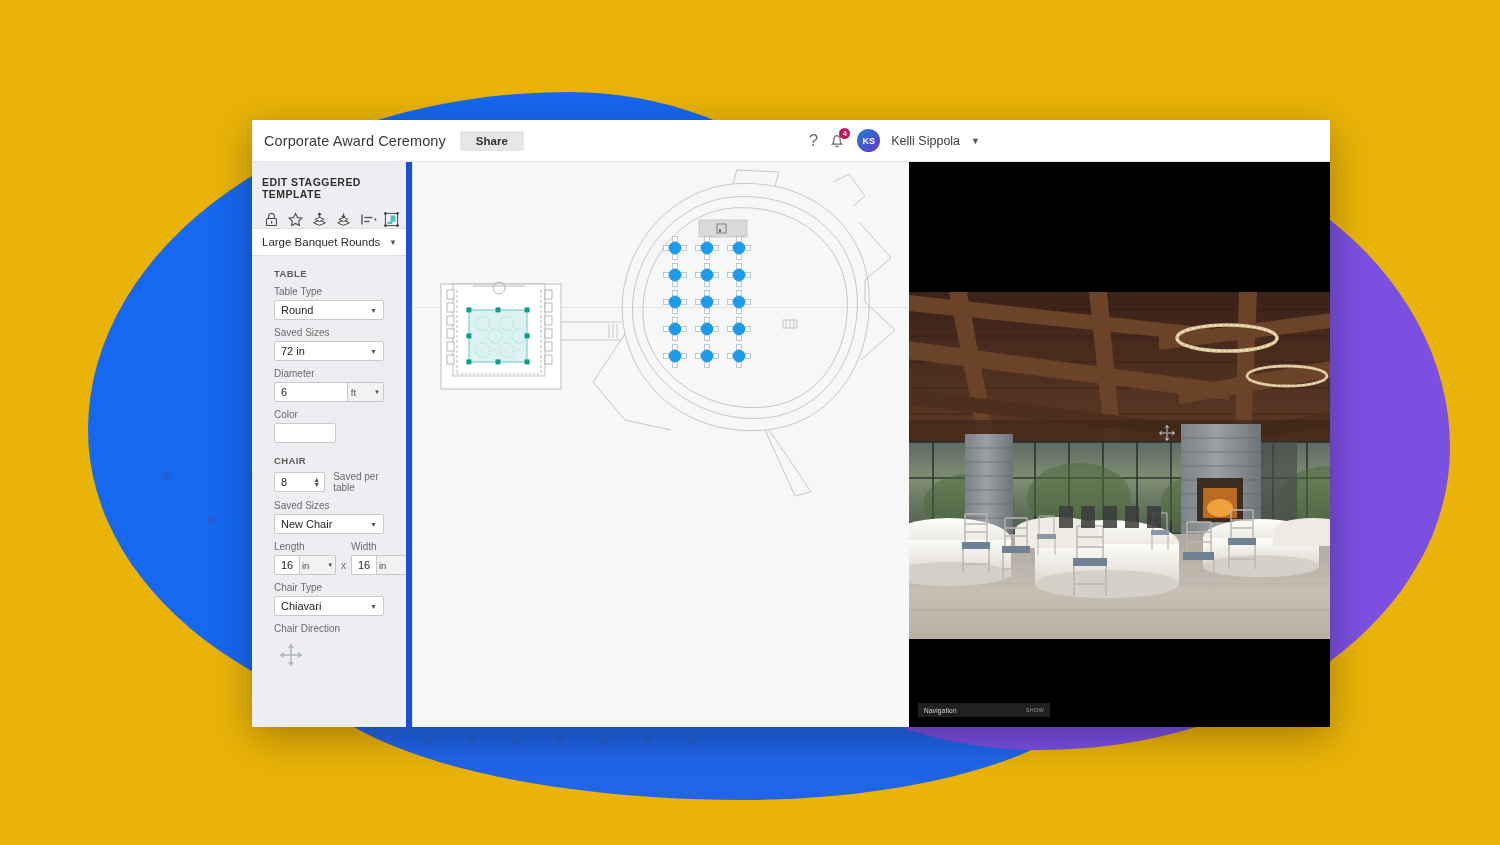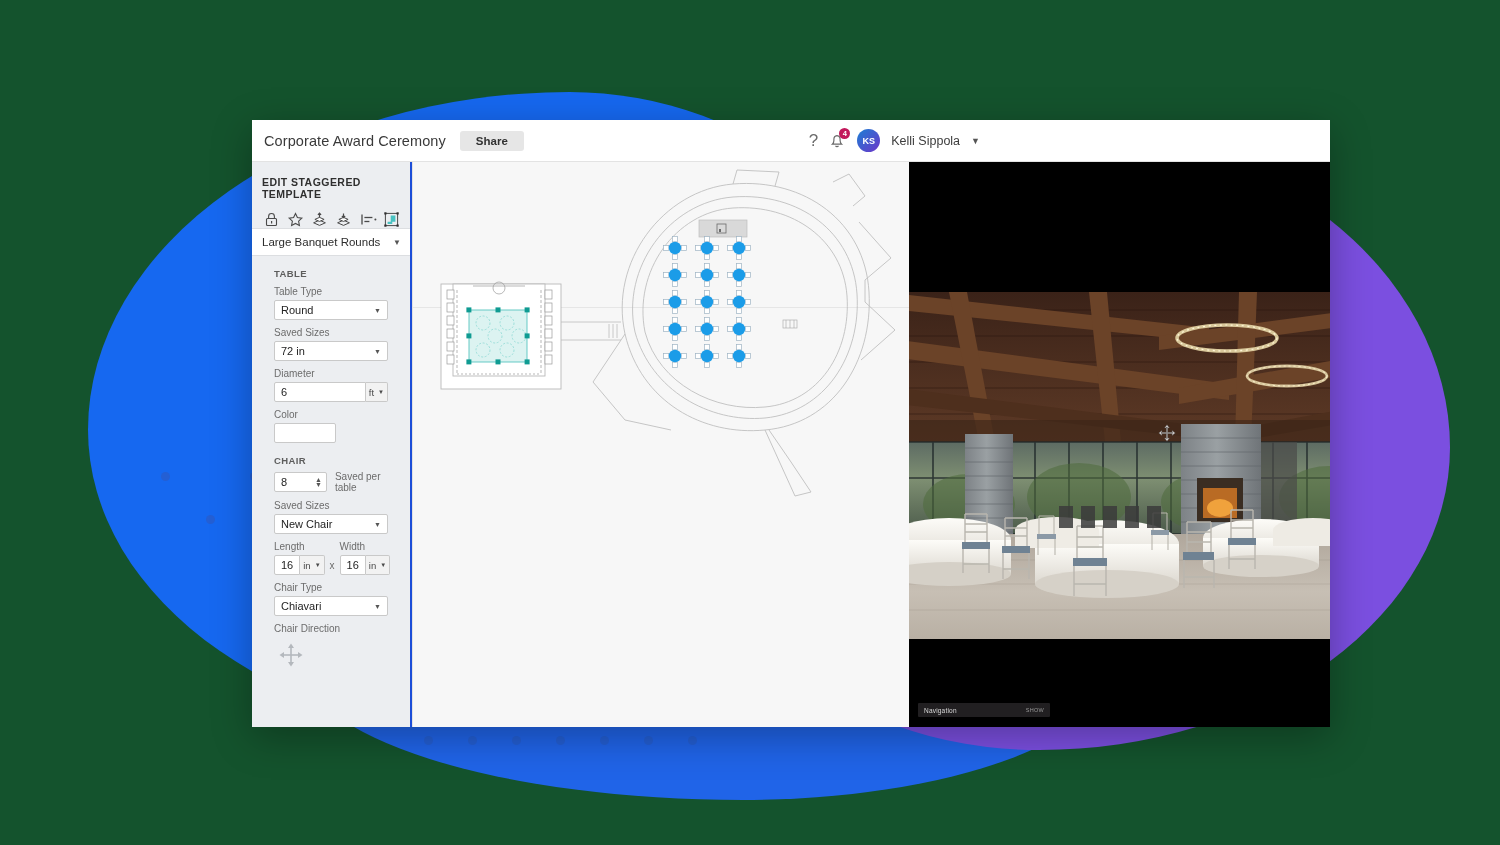--- a/index.html
+++ b/index.html
@@ -1,21 +1,21 @@
 <!DOCTYPE html>
 <html><head>
 <meta charset="utf-8">
 <style>
   * { box-sizing: border-box; margin: 0; padding: 0; }
   html, body {
     width: 1500px; height: 845px;
     background: #000; overflow: hidden;
     font-family: "Liberation Sans", sans-serif;
   }
-  #stage { position: relative; width: 1500px; height: 845px; background: #14532d; }
+  #stage { position: relative; width: 1500px; height: 845px; background: #eab308; }
 
   
   .blob { position: absolute; }
   #blob-blue {
     left: 88px; top: 92px; width: 830px; height: 650px;
     background: #1668F0;
     border-radius: 58% 42% 46% 54% / 52% 48% 52% 48%;
   }
   #blob-purple {
     left: 660px; top: 120px; width: 790px; height: 630px;
@@ -87,21 +87,21 @@
     align-items: flex-end; justify-content: center; padding-bottom: 1px;
     background: #fbfbfb;
   }
 
   
   #app-body { flex: 1; display: flex; min-height: 0; position: relative; }
 
   
   #sidebar {
     width: 160px; flex: 0 0 160px; background: #eceef1;
-    border-right: 2px solid #1d4ed8; overflow: hidden;
+    border-right: 6px solid #1d4ed8; overflow: hidden;
     display: flex; flex-direction: column;
   }
   #panel-title {
     font-size: 10.5px; font-weight: bold; color: #2f2f2f;
     letter-spacing: .45px; padding: 14px 0 0 10px;
   }
   #tool-icons { display: flex; align-items: center; gap: 7px; padding: 11px 0 0 11px; }
   .tool-ico { width: 17px; height: 17px; cursor: pointer; }
   #rotation-row { display: flex; align-items: center; gap: 8px; padding: 13px 0 14px 11px; }
   #rotation-label { font-size: 10.5px; color: #6e6e6e; }
@@ -132,21 +132,21 @@
   }
   .sel .caret { font-size: 7px; }
   .inline { display: flex; align-items: center; gap: 0; }
   .txtbox {
     height: 20px; background: #fff; border: 1px solid #c9c9c9; border-radius: 2px;
     display: flex; align-items: center; padding: 0 6px; font-size: 11px; color: #232323;
   }
   .unit {
     height: 20px; min-width: 22px; background: #f2f2f2; border: 1px solid #c9c9c9;
     border-left: none; border-radius: 0 2px 2px 0; display: flex; align-items: center;
-    justify-content: center; gap: 4px; font-size: 9.5px; color: #4a4a4a; padding: 0 3px;
+    justify-content: center; gap: 18px; font-size: 9.5px; color: #4a4a4a; padding: 0 3px;
   }
   #color-swatch {
     width: 62px; height: 20px; background: #fff; border: 1px solid #c9c9c9; border-radius: 2px;
   }
   #chair-count-row { display: flex; align-items: center; gap: 8px; }
   #chair-count {
     width: 66px; height: 20px; background: #fff; border: 1px solid #c9c9c9;
     border-radius: 2px; display: flex; align-items: center; padding: 0 4px 0 6px;
     font-size: 11px; color: #232323;
   }

